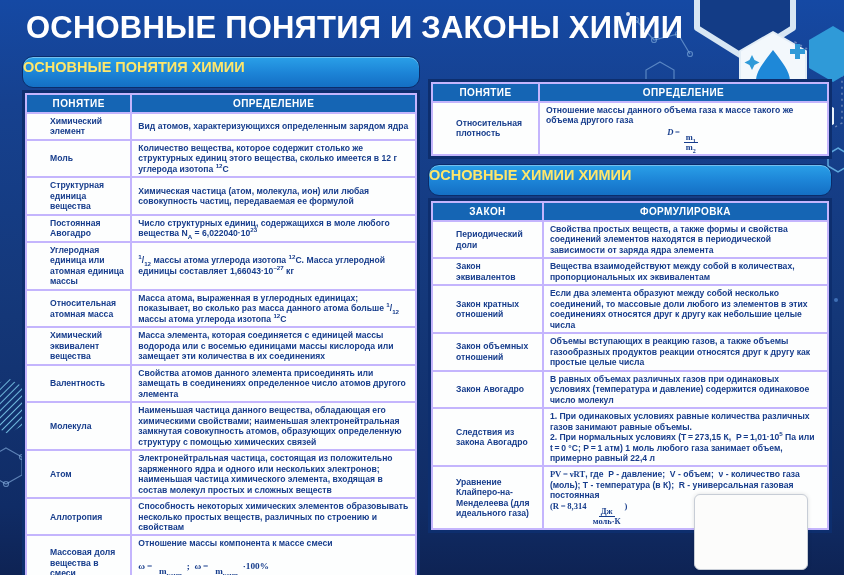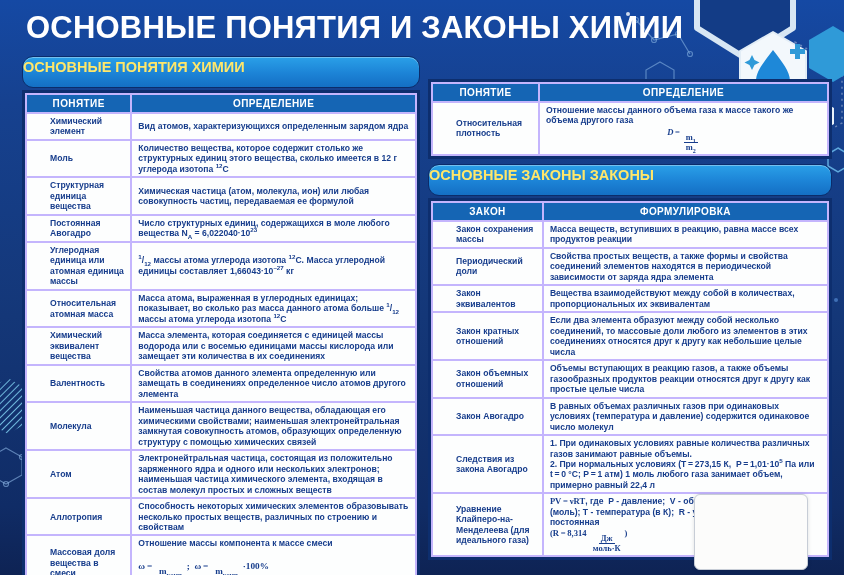--- a/index.html
+++ b/index.html
@@ -137,21 +137,21 @@
             </tr>
 
 
             <tr>
               <td class="term">Химический эквивалент вещества</td>
               <td class="def">Масса элемента, которая соединяется с единицей массы водорода или с восемью единицами массы кислорода или замещает эти количества в их соединениях</td>
             </tr>
 
             <tr>
               <td class="term">Валентность</td>
-              <td class="def">Свойства атомов данного элемента определенную или замещать в соединениях определенное число атомов другого элемента</td>
+              <td class="def">Свойства атомов данного элемента присоединять или замещать в соединениях определенное число атомов другого элемента</td>
             </tr>
 
             <tr>
               <td class="term">Молекула</td>
               <td class="def">Наименьшая частица данного вещества, обладающая его химическими свойствами; наименьшая электронейтральная замкнутая совокупность атомов, образующих определенную структуру с помощью химических связей</td>
             </tr>
 
             <tr>
               <td class="term">Атом</td>
               <td class="def">Электронейтральная частица, состоящая из положительно заряженного ядра и одного или нескольких электронов; наименьшая частица химического элемента, входящая в состав молекул простых и сложных веществ</td>
@@ -193,35 +193,31 @@
               <td class="term">Относительная плотность</td>
               <td class="def">Отношение массы данного объема газа к массе такого же объема другого газа<div class="fcenter ser"><i>D</i> = <span class="frac">
                     <span class="fn">m<sub>1</sub></span>
                     <span class="fd">m<sub>2</sub></span>
                   </span></div></td>
             </tr>
           </tbody>
       </table>
     </div>
 
-    <div class="panel-header">ОСНОВНЫЕ ЗАКОНЫ ЗАКОНЫ</div>
+    <div class="panel-header">ОСНОВНЫЕ ХИМИИ ХИМИИ</div>
     <div class="tbl-frame">
       <table class="laws">
         <thead>
           <tr>
             <th style="width:28%">ЗАКОН</th>
             <th>ФОРМУЛИРОВКА</th>
           </tr>
         </thead>
         <tbody>
 
-            <tr>
-              <td class="term">Закон сохранения массы</td>
-              <td class="def">Масса веществ, вступивших в реакцию, равна массе всех продуктов реакции</td>
-            </tr>
 
             <tr>
               <td class="term">Периодический доли</td>
               <td class="def">Свойства простых веществ, а также формы и свойства соединений элементов находятся в периодической зависимости от заряда ядра элемента</td>
             </tr>
 
 
             <tr>
               <td class="term">Закон эквивалентов</td>
               <td class="def">Вещества взаимодействуют между собой в количествах, пропорциональных их эквивалентам</td>

